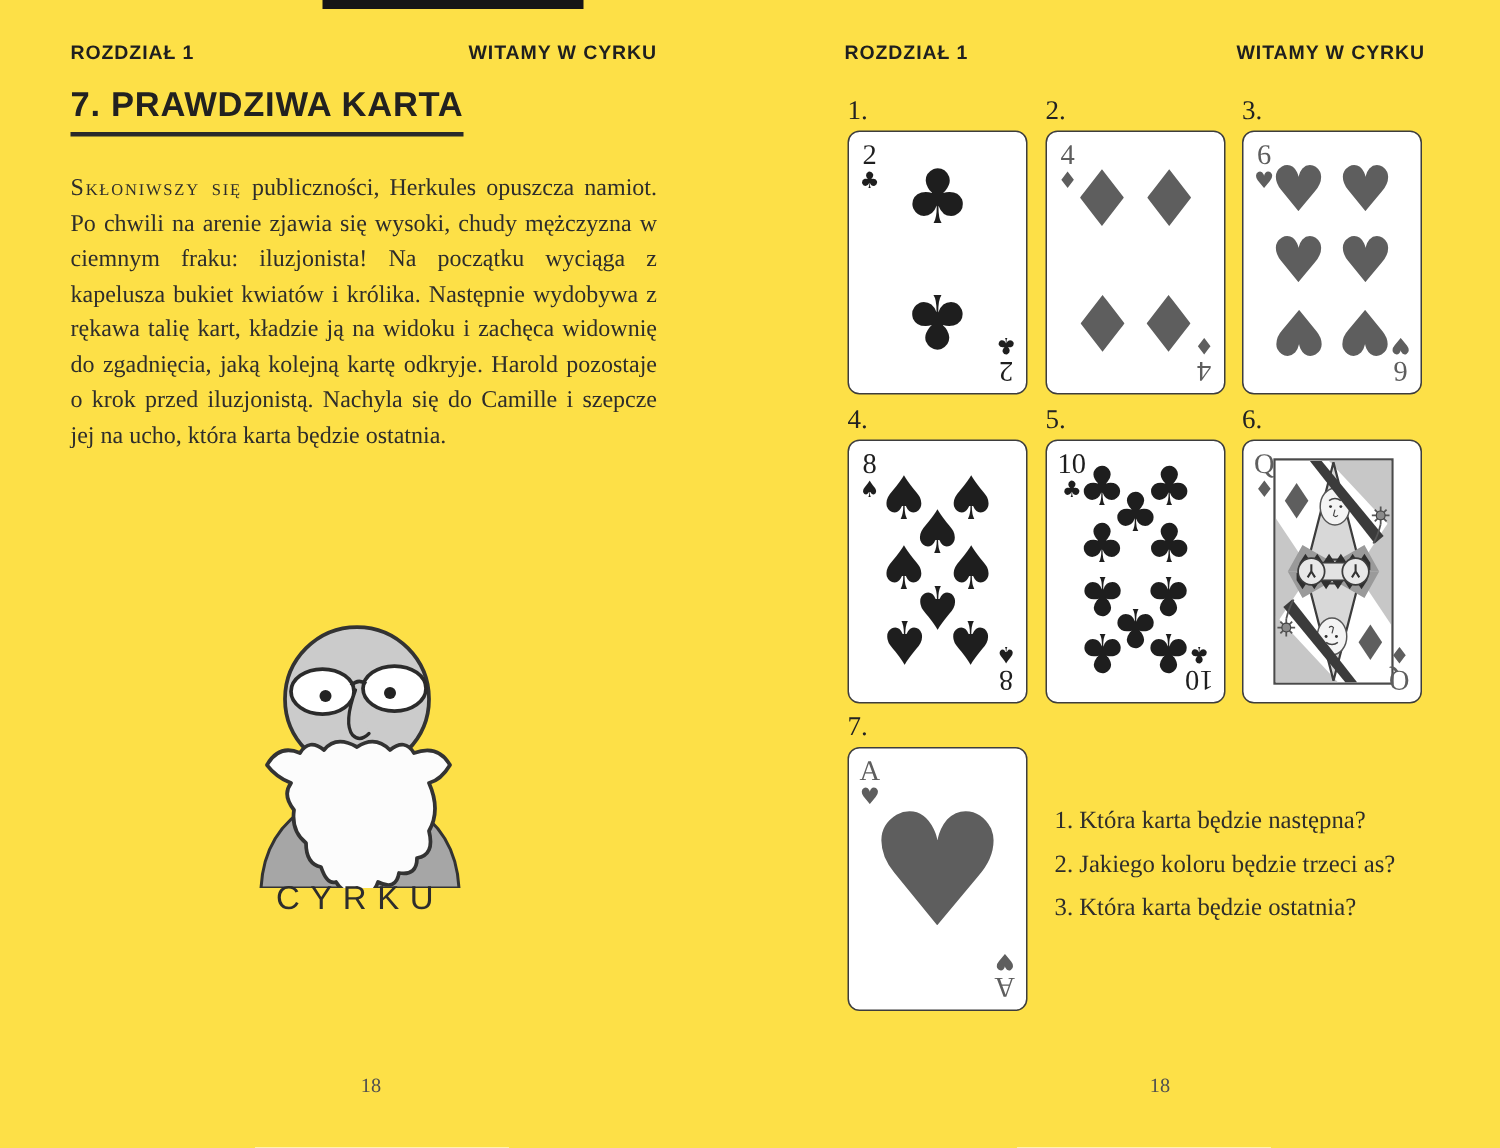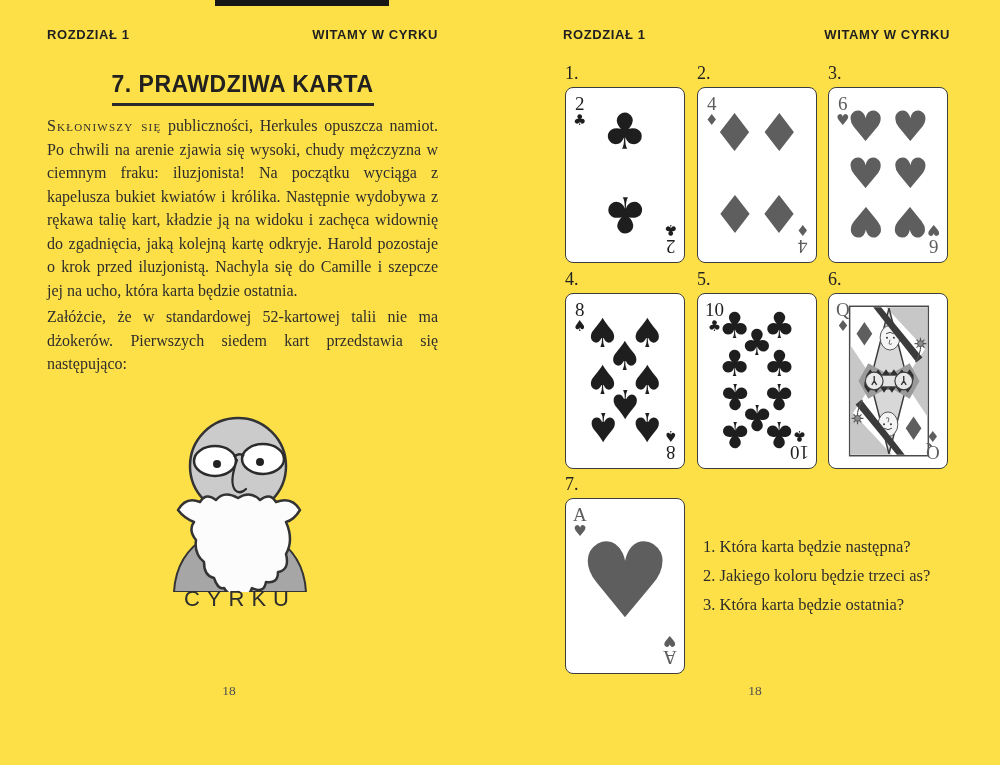--- a/index.html
+++ b/index.html
@@ -4,34 +4,34 @@
 <style>
   html,body{margin:0;padding:0;background:#ffffff;}
   #spread{position:relative;width:1000px;height:765px;background:#fde047;overflow:hidden;
           font-family:"Liberation Serif","DejaVu Serif",serif;color:#2e2d2b;}
   .top-bar{position:absolute;left:215px;top:0;width:174px;height:6px;background:#161616;}
   .runhead{position:absolute;top:27px;display:flex;justify-content:space-between;
            font-family:"Liberation Sans","DejaVu Sans",sans-serif;font-weight:700;
            font-size:13px;letter-spacing:0.6px;color:#1f1f1f;}
   .rh-left{left:47px;width:391px;}
   .rh-right{left:563px;width:387px;}
-  .section-title{position:absolute;left:47px;top:56px;width:391px;text-align:center;margin-top:15px;}
+  .section-title{position:absolute;left:47px;top:56px;width:391px;text-align:left;}
   .section-title span{display:inline-block;font-family:"Liberation Sans","DejaVu Sans",sans-serif;
            font-weight:700;font-size:23px;letter-spacing:0.5px;color:#222120;
            border-bottom:3px solid #2a2a2a;padding-bottom:5px;}
   .para{position:absolute;left:47px;width:391px;font-size:16px;line-height:23.5px;
         text-align:justify;color:#2e2d2b;}
   #para1{top:98px;}
   #para2{top:289px;}
   .lead{font-variant:small-caps;letter-spacing:1.2px;}
   #harold-art{position:absolute;left:160px;top:414px;width:160px;height:178px;}
   #harold-caption{position:absolute;left:150px;top:586px;width:180px;text-align:center;
         font-family:"Liberation Sans","DejaVu Sans",sans-serif;font-size:22px;
         letter-spacing:7px;color:#2d2d2d;}
-  .pagenum{position:absolute;top:683px;width:50px;text-align:center;font-size:13.5px;color:#4f4f4f;}
+  .pagenum{position:absolute;top:716px;width:50px;text-align:right;font-size:13.5px;color:#4f4f4f;}
   #pagenum-left{left:204px;} #pagenum-right{left:730px;}
 
   .card-cell{position:absolute;width:120px;}
   .card-label{font-size:18px;color:#222;height:18px;margin-bottom:5px;line-height:18px;}
   .card{position:relative;width:120px;height:176px;background:#fff;border:1.5px solid #3d3d3d;
         border-radius:8px;box-sizing:border-box;}
   .idx{position:absolute;text-align:center;line-height:1;}
   .idx .r{display:block;font-size:19px;font-family:"Liberation Serif","DejaVu Serif",serif;}
   .idx .s{display:block;font-size:15px;margin-top:0px;font-family:"DejaVu Sans",sans-serif;}
   .idx.tl{top:6px;left:7px;}
@@ -54,21 +54,20 @@
     <span>ROZDZIAŁ 1</span>
     <span>WITAMY W CYRKU</span>
   </div>
 
   <div class="section-title">
     <span>7. PRAWDZIWA KARTA</span>
   </div>
 
   <p class="para" id="para1"><span class="lead">Skłoniwszy się</span><span> publiczności, Herkules opuszcza namiot. Po chwili na arenie zjawia się wysoki, chudy mężczyzna w ciemnym fraku: iluzjonista! Na początku wyciąga z kapelusza bukiet kwiatów i królika. Następnie wydobywa z rękawa talię kart, kładzie ją na widoku i zachęca widownię do zgadnięcia, jaką kolejną kartę odkryje. Harold pozostaje o krok przed iluzjonistą. Nachyla się do Camille i szepcze jej na ucho, która karta będzie ostatnia.</span></p>
 
-  <p class="para" id="para2">Załóżcie, że w standardowej 52-kartowej talii nie ma dżokerów. Pierwszych siedem kart przedstawia się następująco:</p>
 
   <svg id="harold-art" viewBox="0 0 160 178" xmlns="http://www.w3.org/2000/svg">
     <circle cx="78" cy="52" r="48" fill="#cbcbcb" stroke="#333" stroke-width="2.5"></circle>
     <path d="M14,178 Q16,140 48,122 L112,122 Q144,140 146,178 Z" fill="#a6a6a6" stroke="#333" stroke-width="2"></path>
     <path d="M18,96 Q26,82 40,88 Q46,78 56,86 Q64,76 78,84 Q90,76 100,86 Q110,78 116,88
              Q132,82 140,96 Q134,106 126,108 Q134,126 126,140 Q130,156 118,158
              Q118,170 106,168 Q104,180 92,174 Q88,186 78,178 Q70,184 64,174
              Q58,176 54,164 Q44,162 44,148 Q34,140 36,126 Q28,116 34,108 Q24,104 18,96 Z" fill="#fcfcfc" stroke="#333" stroke-width="2.5" stroke-linejoin="round"></path>
     <ellipse cx="55" cy="47" rx="21" ry="15" fill="#ffffff" stroke="#2b2b2b" stroke-width="2.5"></ellipse>
     <ellipse cx="103" cy="45" rx="21" ry="15" fill="#ffffff" stroke="#2b2b2b" stroke-width="2.5"></ellipse>

